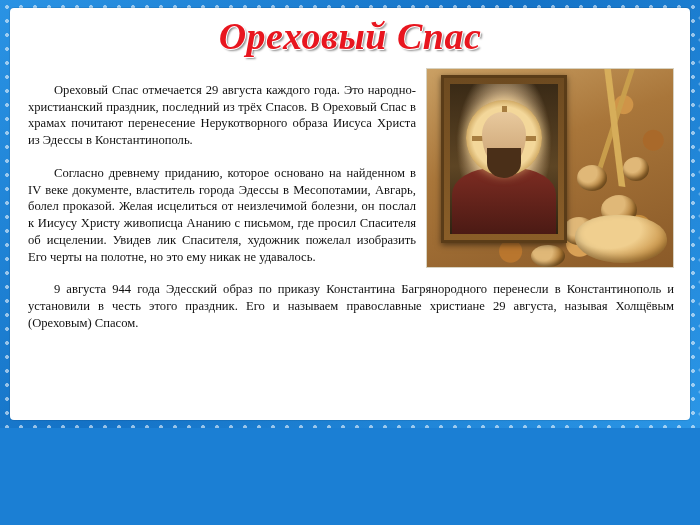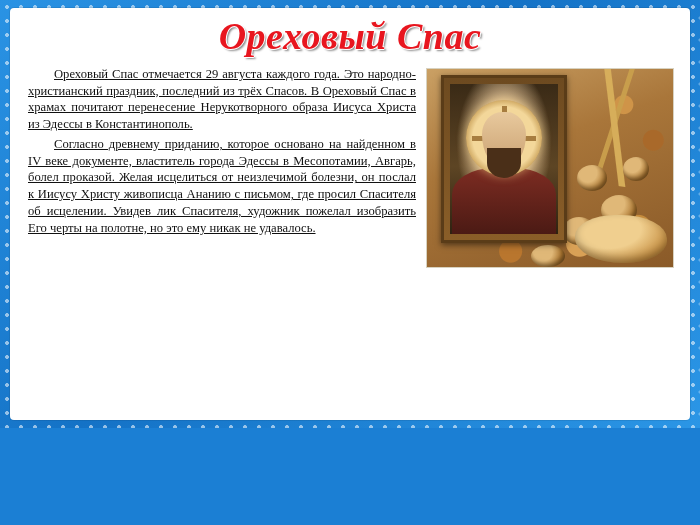--- a/index.html
+++ b/index.html
@@ -63,23 +63,22 @@
     right: 16px;
     top: 58px;
     bottom: 6px;
     font-size: 12.6px;
     line-height: 1.33;
     color: #111111;
     text-align: justify;
   }
 
   .body-text p {
-    margin: 0 0 3px 0;
+    margin: 16px 0 3px 0;
     text-indent: 26px;
-    text-decoration: underline;
   }
 
   .photo {
     float: right;
     width: 248px;
     height: 200px;
     margin: 2px 0 2px 10px;
     shape-outside: inset(0);
     border: 1px solid #d8d2c0;
     box-sizing: border-box;
@@ -248,16 +247,17 @@
             <div class="halo"></div>
             <div class="hair"></div>
             <div class="face"></div>
             <div class="beard"></div>
           </div>
         </div>
       </figure>
 
       <p>Ореховый Спас отмечается 29 августа каждого года. Это народно-христианский праздник, последний из трёх Спасов. В Ореховый Спас в храмах почитают перенесение Нерукотворного образа Иисуса Христа из Эдессы в Константинополь.</p>
       <p>Согласно древнему приданию, которое основано на найденном в IV веке документе, властитель города Эдессы в Месопотамии, Авгарь, болел проказой. Желая исцелиться от неизлечимой болезни, он послал к Иисусу Христу живописца Ананию с письмом, где просил Спасителя об исцелении. Увидев лик Спасителя, художник пожелал изобразить Его черты на полотне, но это ему никак не удавалось.</p>
+      <p>9 августа 944 года Эдесский образ по приказу Константина Багрянородного перенесли в Константинополь и установили в честь этого праздник. Его и называем православные христиане 29 августа, называя Холщёвым (Ореховым) Спасом.</p>
 
     </div>
   </div>
 </div>
 
 </body></html>

